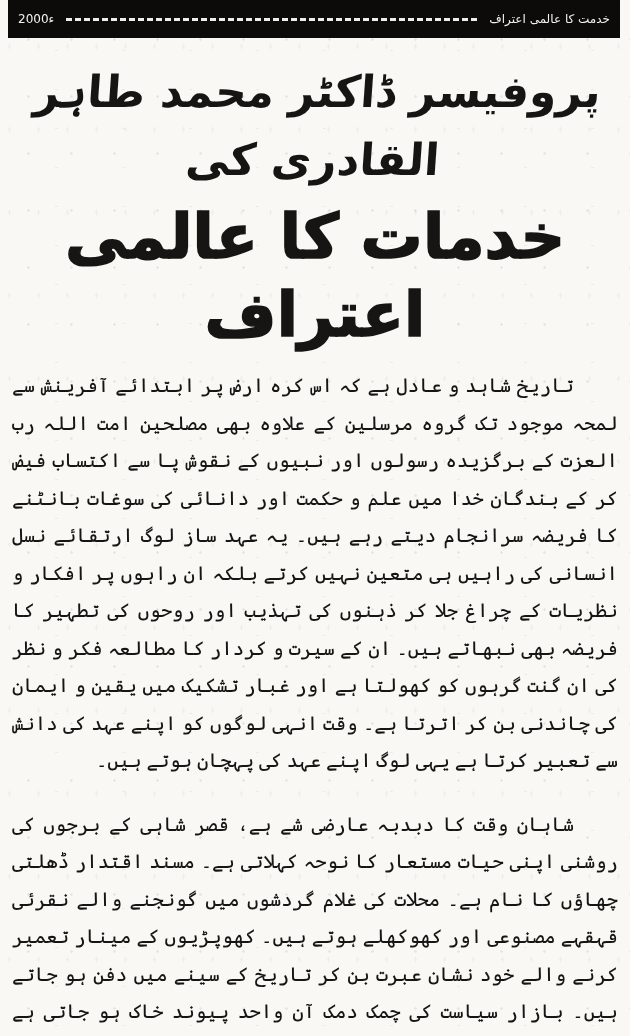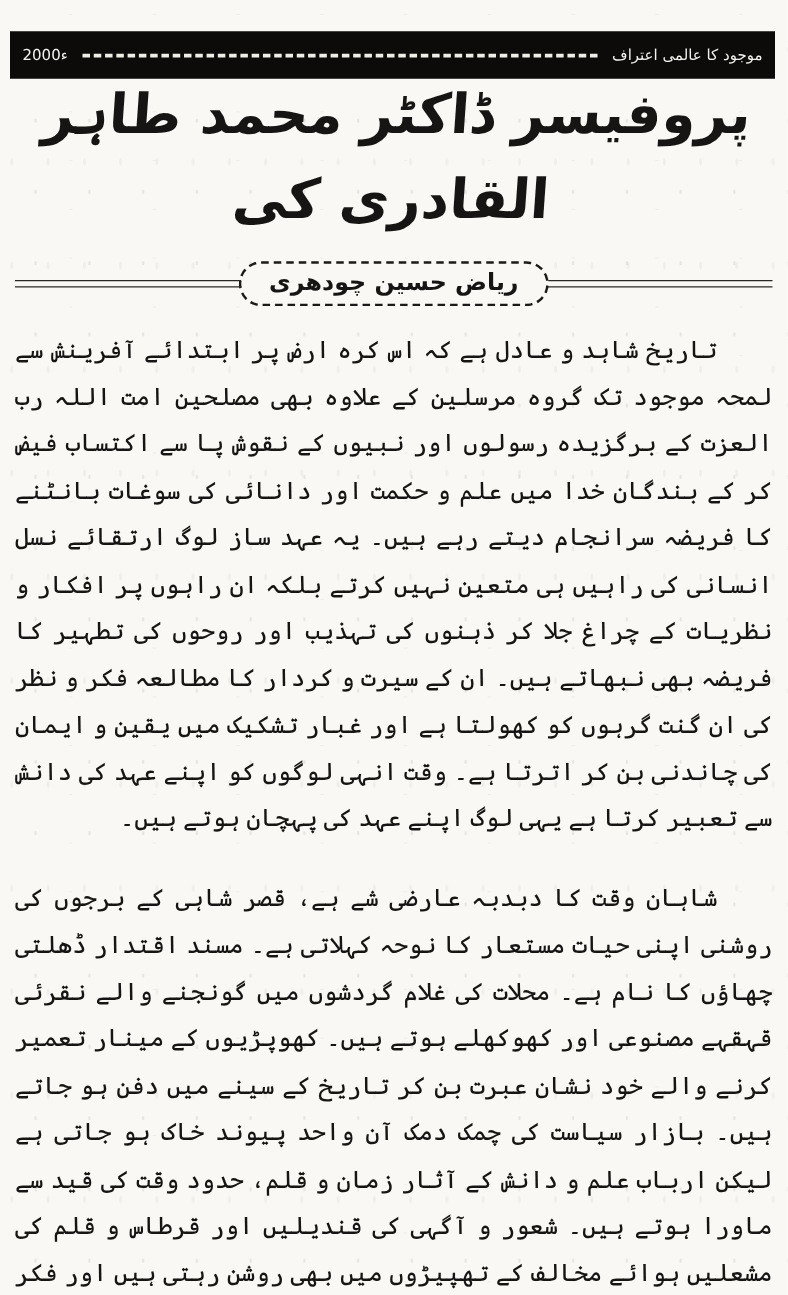--- a/index.html
+++ b/index.html
@@ -14,21 +14,21 @@
       radial-gradient(rgba(0,0,0,0.04) 1px, transparent 1.1px);
     background-size:43px 57px, 67px 39px, 29px 83px;
     background-position:7px 11px, 23px 31px, 53px 5px;
     overflow:hidden;
     font-family:"DejaVu Sans", sans-serif;
     color:#171513;
     box-sizing:border-box;
   }
   
   .masthead{
-    position:absolute;top:25px;left:8px;right:10px;height:38px;
+    position:absolute;top:0;left:8px;right:10px;height:38px;
     background:#0c0b0a;
     display:flex;align-items:center;
     direction:ltr;
     padding:0 10px;
     box-sizing:border-box;
   }
   .masthead .m-text{
     color:#f4f2ee;font-size:12px;white-space:nowrap;
     font-family:"DejaVu Sans", sans-serif;
     letter-spacing:0.5px;
@@ -88,30 +88,26 @@
   .body p:last-child{margin-bottom:0;}
 </style>
 </head>
 <body>
 
 <div class="page">
 
   <div class="masthead">
     <span class="m-text">2000ء</span>
     <span class="m-dashes"></span>
-    <span class="m-text">موجود کا عالمی اعتراف</span>
+    <span class="m-text">خدمت کا عالمی اعتراف</span>
   </div>
 
   <div class="kicker">پروفیسر ڈاکٹر محمد طاہر القادری کی</div>
+  <div class="headline">خدمات کا عالمی اعتراف</div>
 
-  <div class="byline-row">
-    <span class="rule"></span>
-    <span class="pill">ریاض حسین چودھری</span>
-    <span class="rule"></span>
-  </div>
 
   <div class="body">
     <p>تاریخ شاہد و عادل ہے کہ اس کرہ ارض پر ابتدائے آفرینش سے لمحہ موجود تک گروہ مرسلین کے علاوہ بھی مصلحین امت اللہ رب العزت کے برگزیدہ رسولوں اور نبیوں کے نقوش پا سے اکتساب فیض کر کے بندگان خدا میں علم و حکمت اور دانائی کی سوغات بانٹنے کا فریضہ سرانجام دیتے رہے ہیں۔ یہ عہد ساز لوگ ارتقائے نسل انسانی کی راہیں ہی متعین نہیں کرتے بلکہ ان راہوں پر افکار و نظریات کے چراغ جلا کر ذہنوں کی تہذیب اور روحوں کی تطہیر کا فریضہ بھی نبھاتے ہیں۔ ان کے سیرت و کردار کا مطالعہ فکر و نظر کی ان گنت گرہوں کو کھولتا ہے اور غبار تشکیک میں یقین و ایمان کی چاندنی بن کر اترتا ہے۔ وقت انہی لوگوں کو اپنے عہد کی دانش سے تعبیر کرتا ہے یہی لوگ اپنے عہد کی پہچان ہوتے ہیں۔</p>
     <p>شاہان وقت کا دبدبہ عارضی شے ہے، قصر شاہی کے برجوں کی روشنی اپنی حیات مستعار کا نوحہ کہلاتی ہے۔ مسند اقتدار ڈھلتی چھاؤں کا نام ہے۔ محلات کی غلام گردشوں میں گونجنے والے نقرئی قہقہے مصنوعی اور کھوکھلے ہوتے ہیں۔ کھوپڑیوں کے مینار تعمیر کرنے والے خود نشان عبرت بن کر تاریخ کے سینے میں دفن ہو جاتے ہیں۔ بازار سیاست کی چمک دمک آن واحد پیوند خاک ہو جاتی ہے لیکن ارباب علم و دانش کے آثار زمان و قلم، حدود وقت کی قید سے ماورا ہوتے ہیں۔ شعور و آگہی کی قندیلیں اور قرطاس و قلم کی مشعلیں ہوائے مخالف کے تھپیڑوں میں بھی روشن رہتی ہیں اور فکر و نظر کی پگڈنڈیوں پر کبھی اندھیروں کو قدم جمانے نہیں دیتیں۔</p>
 
   </div>
 
 </div>
 
 </body></html>

